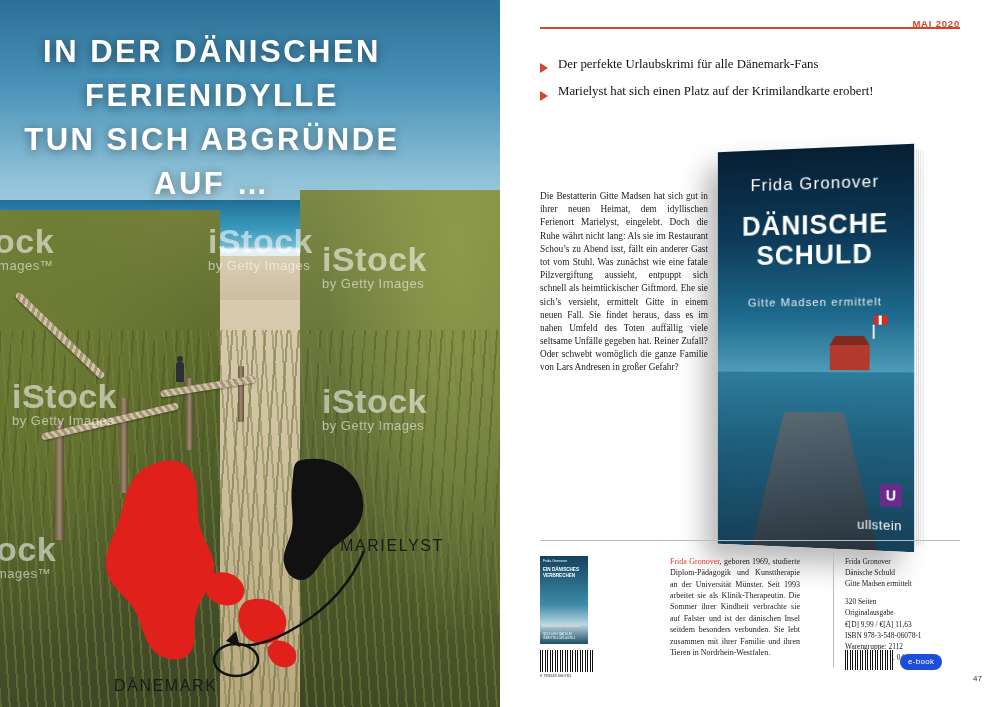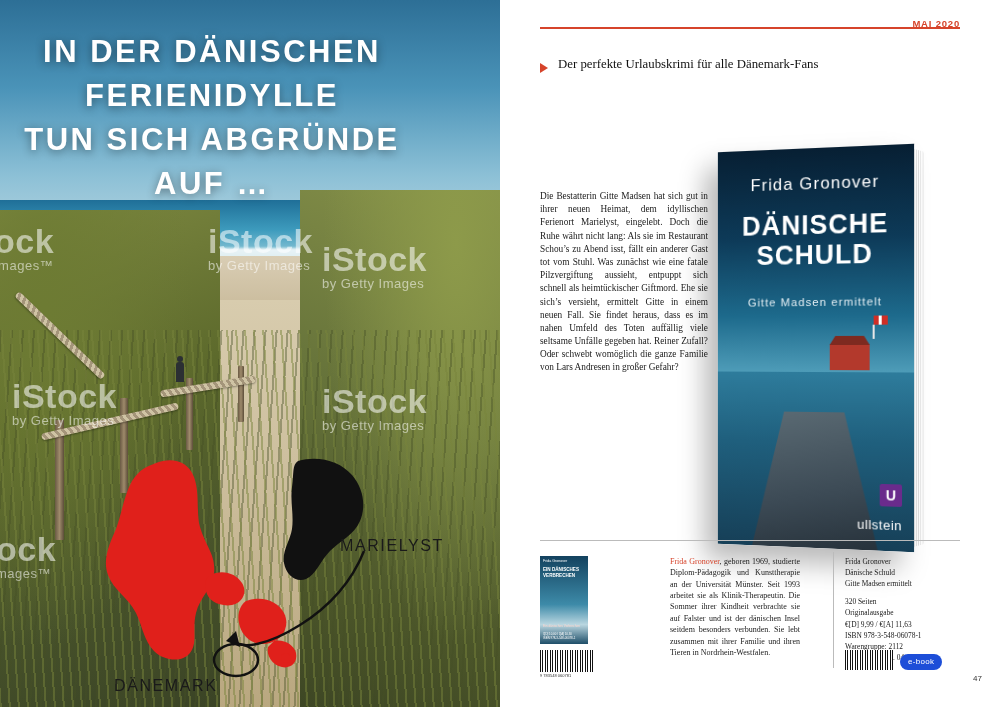--- a/index.html
+++ b/index.html
@@ -361,20 +361,24 @@
 
 <div class="right-page">
 
   <div class="rule-top"></div>
   <div class="issue-date">MAI 2020</div>
 
   <div class="bullets">
     <div class="bullet">
       <span class="tri"></span>
       <span class="bullet-text">Der perfekte Urlaubskrimi für alle Dänemark-Fans</span>
+    </div>
+    <div class="bullet">
+      <span class="tri"></span>
+      <span class="bullet-text">Marielyst hat sich einen Platz auf der Krimilandkarte erobert!</span>
     </div>
   </div>
 
   <div class="blurb">Die Bestatterin Gitte Madsen hat sich gut in ihrer neuen Heimat, dem idyllischen Ferienort Marielyst, eingelebt. Doch die Ruhe währt nicht lang: Als sie im Restaurant Schou’s zu Abend isst, fällt ein anderer Gast tot vom Stuhl. Was zunächst wie eine fatale Pilzvergiftung aussieht, entpuppt sich schnell als heimtückischer Giftmord. Ehe sie sich’s versieht, ermittelt Gitte in einem neuen Fall. Sie findet heraus, dass es im nahen Umfeld des Toten auffällig viele seltsame Unfälle gegeben hat. Reiner Zufall? Oder schwebt womöglich die ganze Familie von Lars Andresen in großer Gefahr?</div>
 
   <div class="book">
     <div class="book-pages"></div>
     <div class="book-top"></div>
     <div class="book-front">
       <div class="cover-sky"></div>

